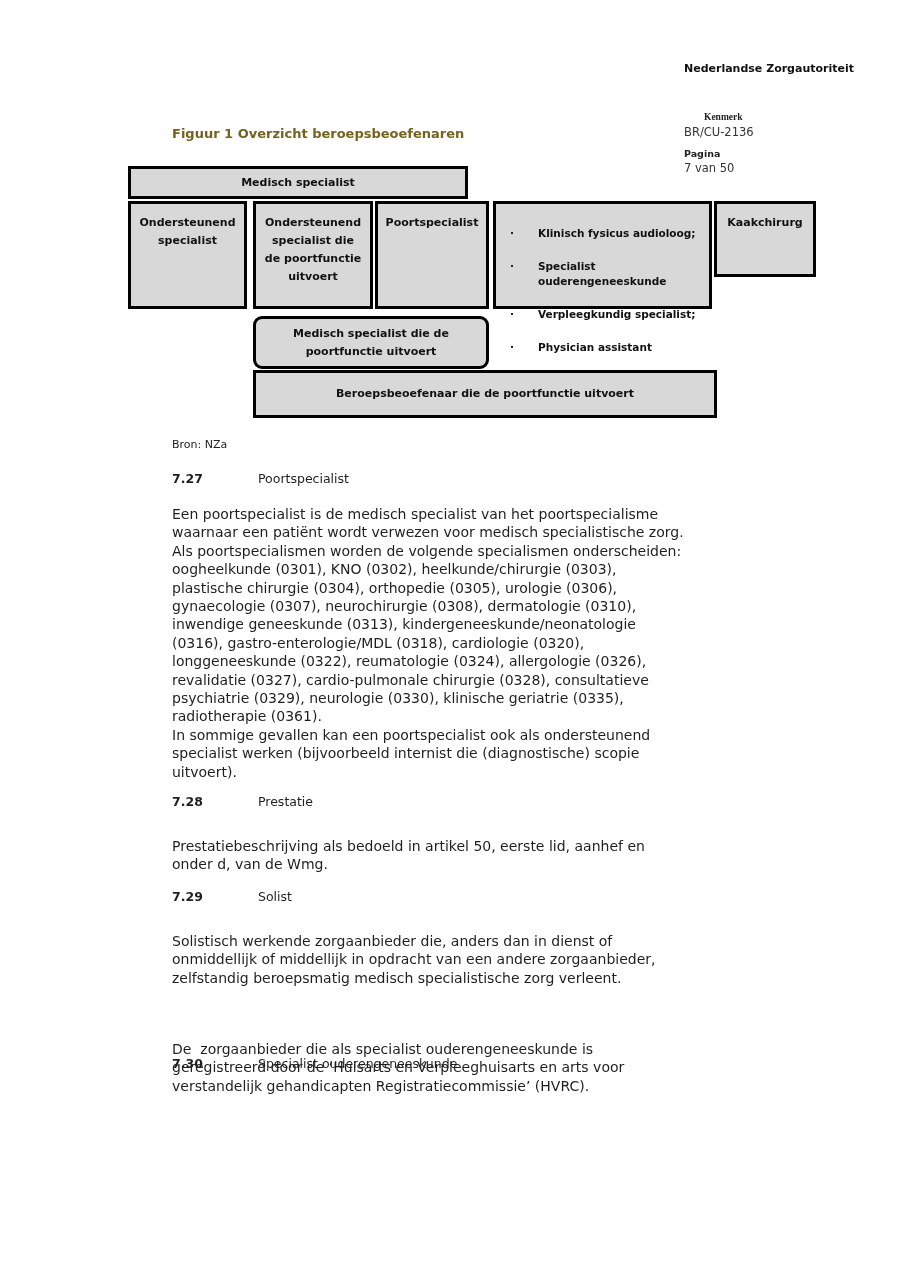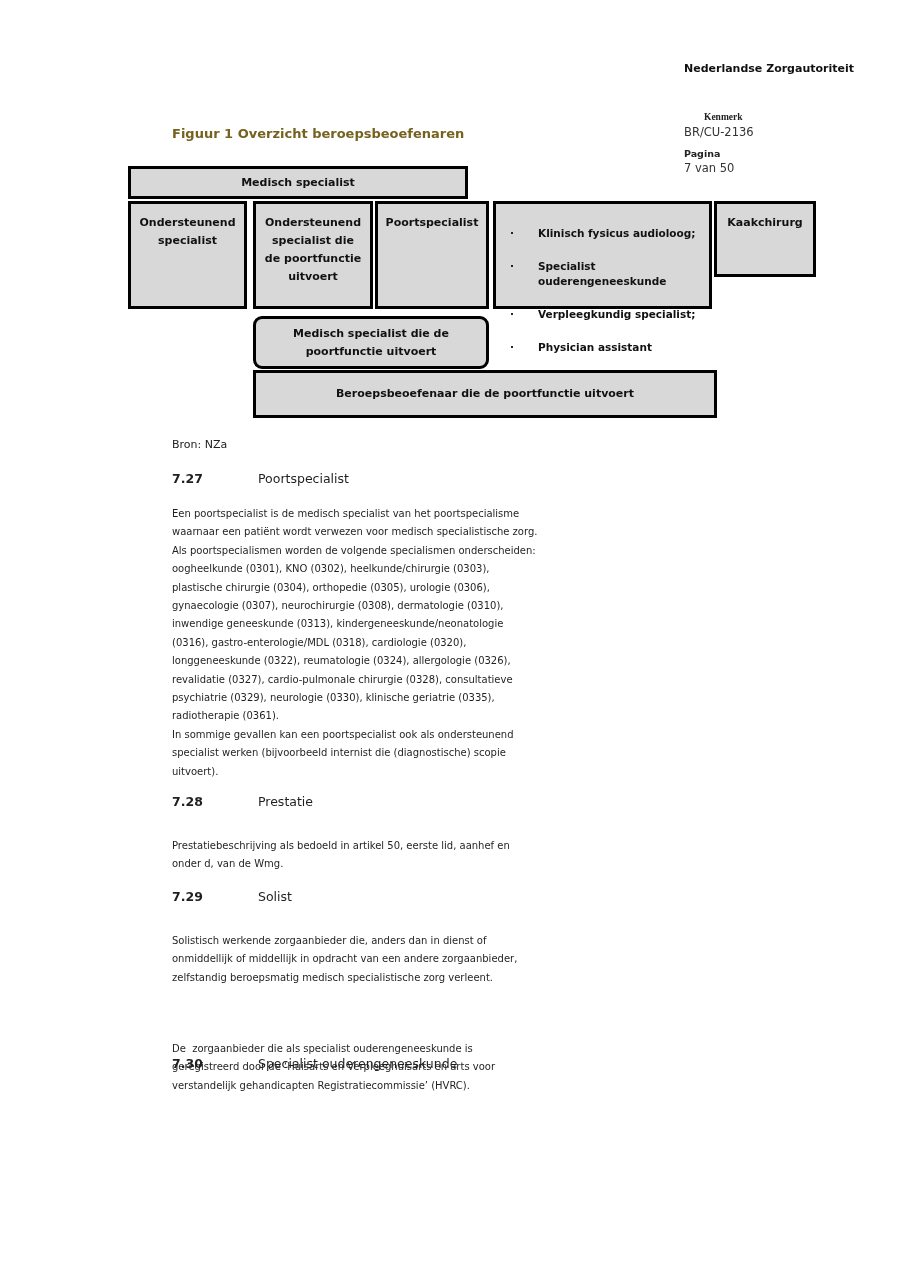--- a/index.html
+++ b/index.html
@@ -50,21 +50,21 @@
   .bullet-dot { width:28px; flex:0 0 28px; text-align:left; padding-left:4px; font-size:10.5px; }
   .bullet-text{ flex:1; white-space:pre-line; }
 
   
   .bron { left:172px; top:438px; font-size:11px; color:#222; }
   .sec-head { font-size:12.5px; }
   .sec-num  { display:inline-block; width:86px; font-weight:bold; }
   .sec-title{ font-weight:normal; }
   .sec-body {
     width:516px;
-    font-size:10px;
+    font-size:14px;
     line-height:18.4px;
     white-space:pre-wrap;
     color:#1f1f1f;
   }
   .h-727 { left:172px; top:471px; }
   .p-727 { left:172px; top:505px; }
   .h-728 { left:172px; top:794px; }
   .p-728 { left:172px; top:837px; }
   .h-729 { left:172px; top:889px; }
   .p-729 { left:172px; top:932px; }

